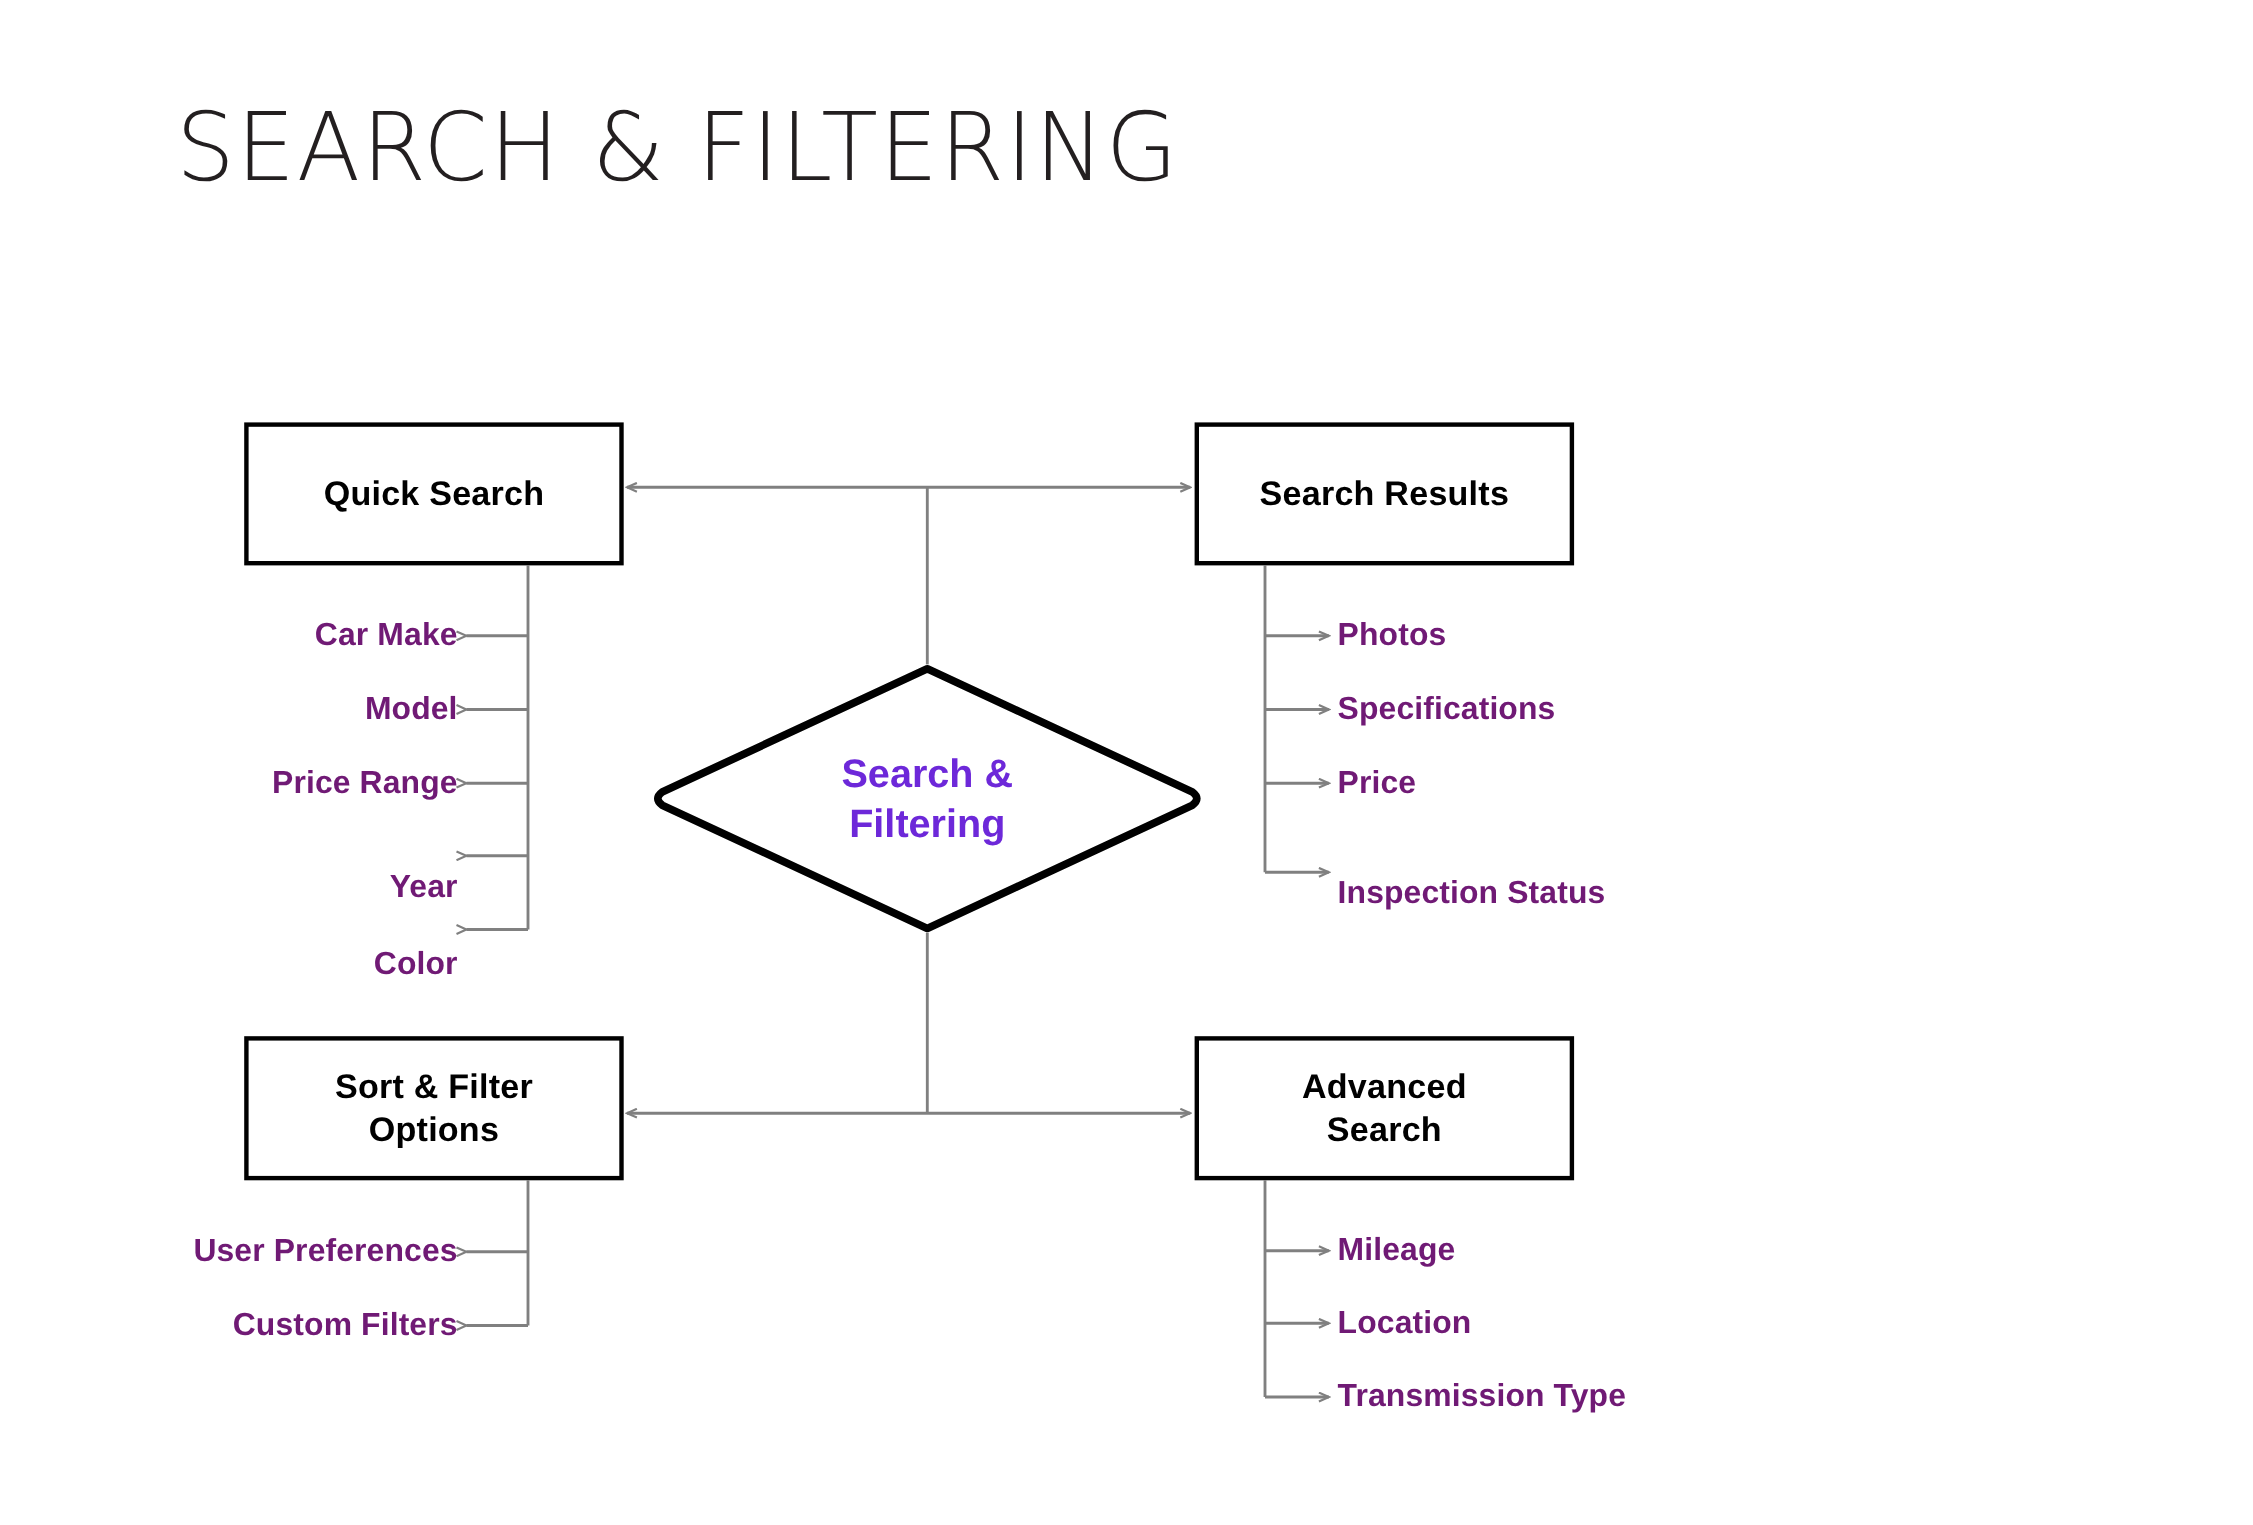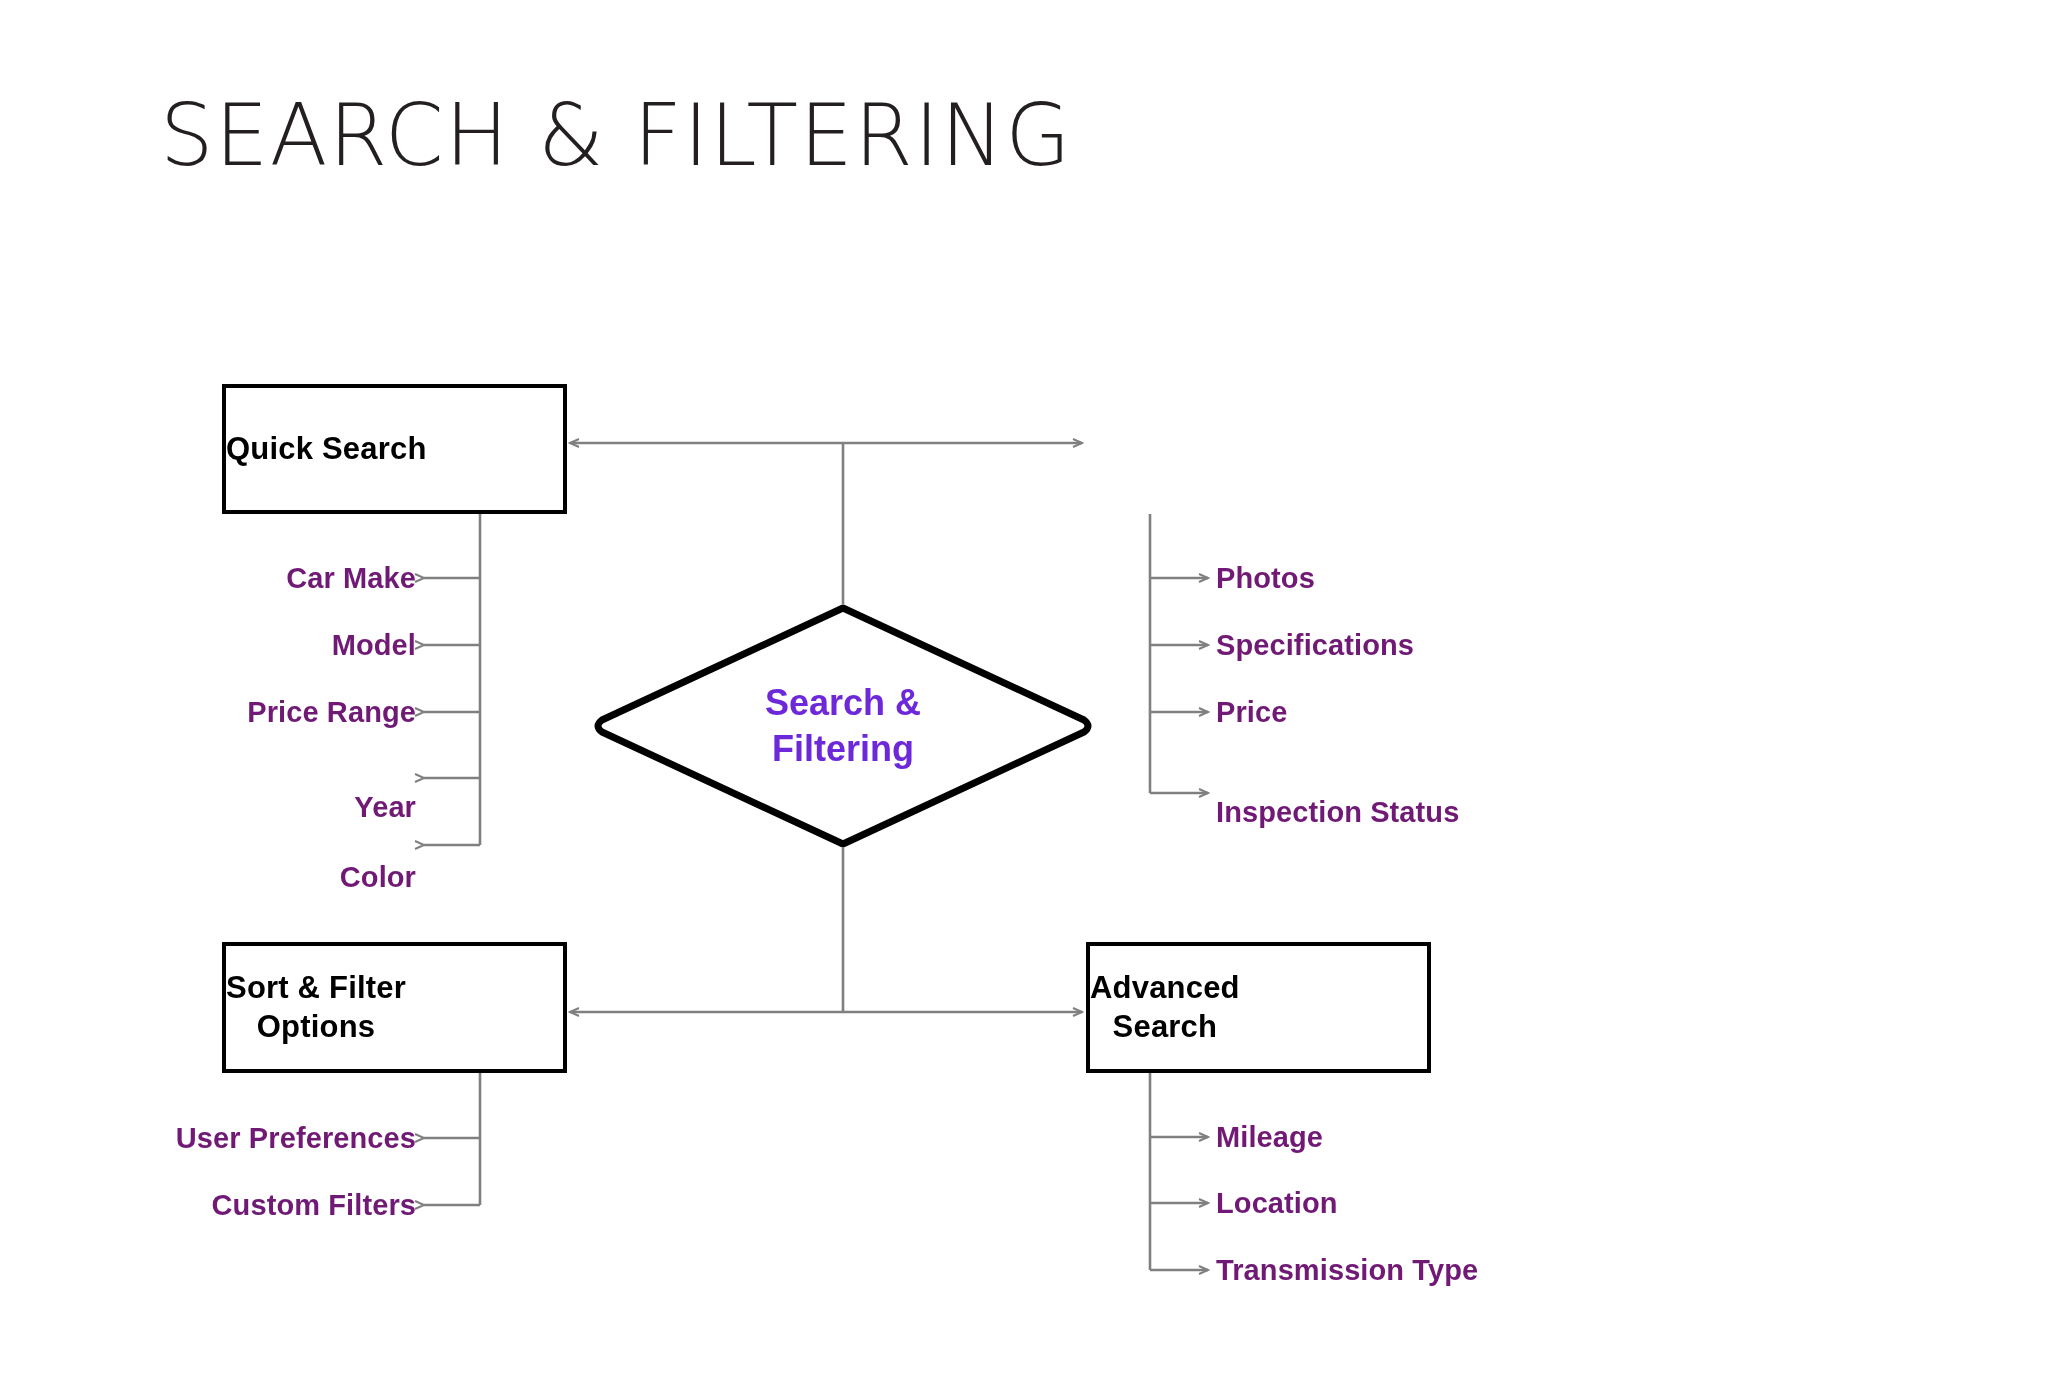--- a/index.html
+++ b/index.html
@@ -49,21 +49,21 @@
   }
 
   
   .node-box {
     position: absolute;
     box-sizing: border-box;
     border: 4px solid #000000;
     background: #ffffff;
     display: flex;
     align-items: center;
-    justify-content: flex-start;
+    justify-content: center;
     text-align: center;
     font-family: "Liberation Sans", sans-serif;
     font-weight: bold;
     font-size: 31px;
     line-height: 1.25;
     color: #000000;
     letter-spacing: 0.2px;
   }
   .node-box span { display: block; white-space: pre-line; }
 
@@ -159,20 +159,23 @@
       <line x1="1150" y1="1137" x2="1208" y2="1137" marker-end="url(#ah-right)"></line>
       <line x1="1150" y1="1203" x2="1208" y2="1203" marker-end="url(#ah-right)"></line>
       <line x1="1150" y1="1270" x2="1208" y2="1270" marker-end="url(#ah-right)"></line>
     </g>
   </svg>
 
   <div class="node-box" id="node-quick-search">
     <span>Quick Search</span>
   </div>
 
+  <div class="node-box" id="node-search-results">
+    <span>Search Results</span>
+  </div>
 
   <div class="node-box" id="node-sort-filter">
     <span>Sort &amp; Filter
 Options</span>
   </div>
 
   <div class="node-box" id="node-advanced-search">
     <span>Advanced
 Search</span>
   </div>

